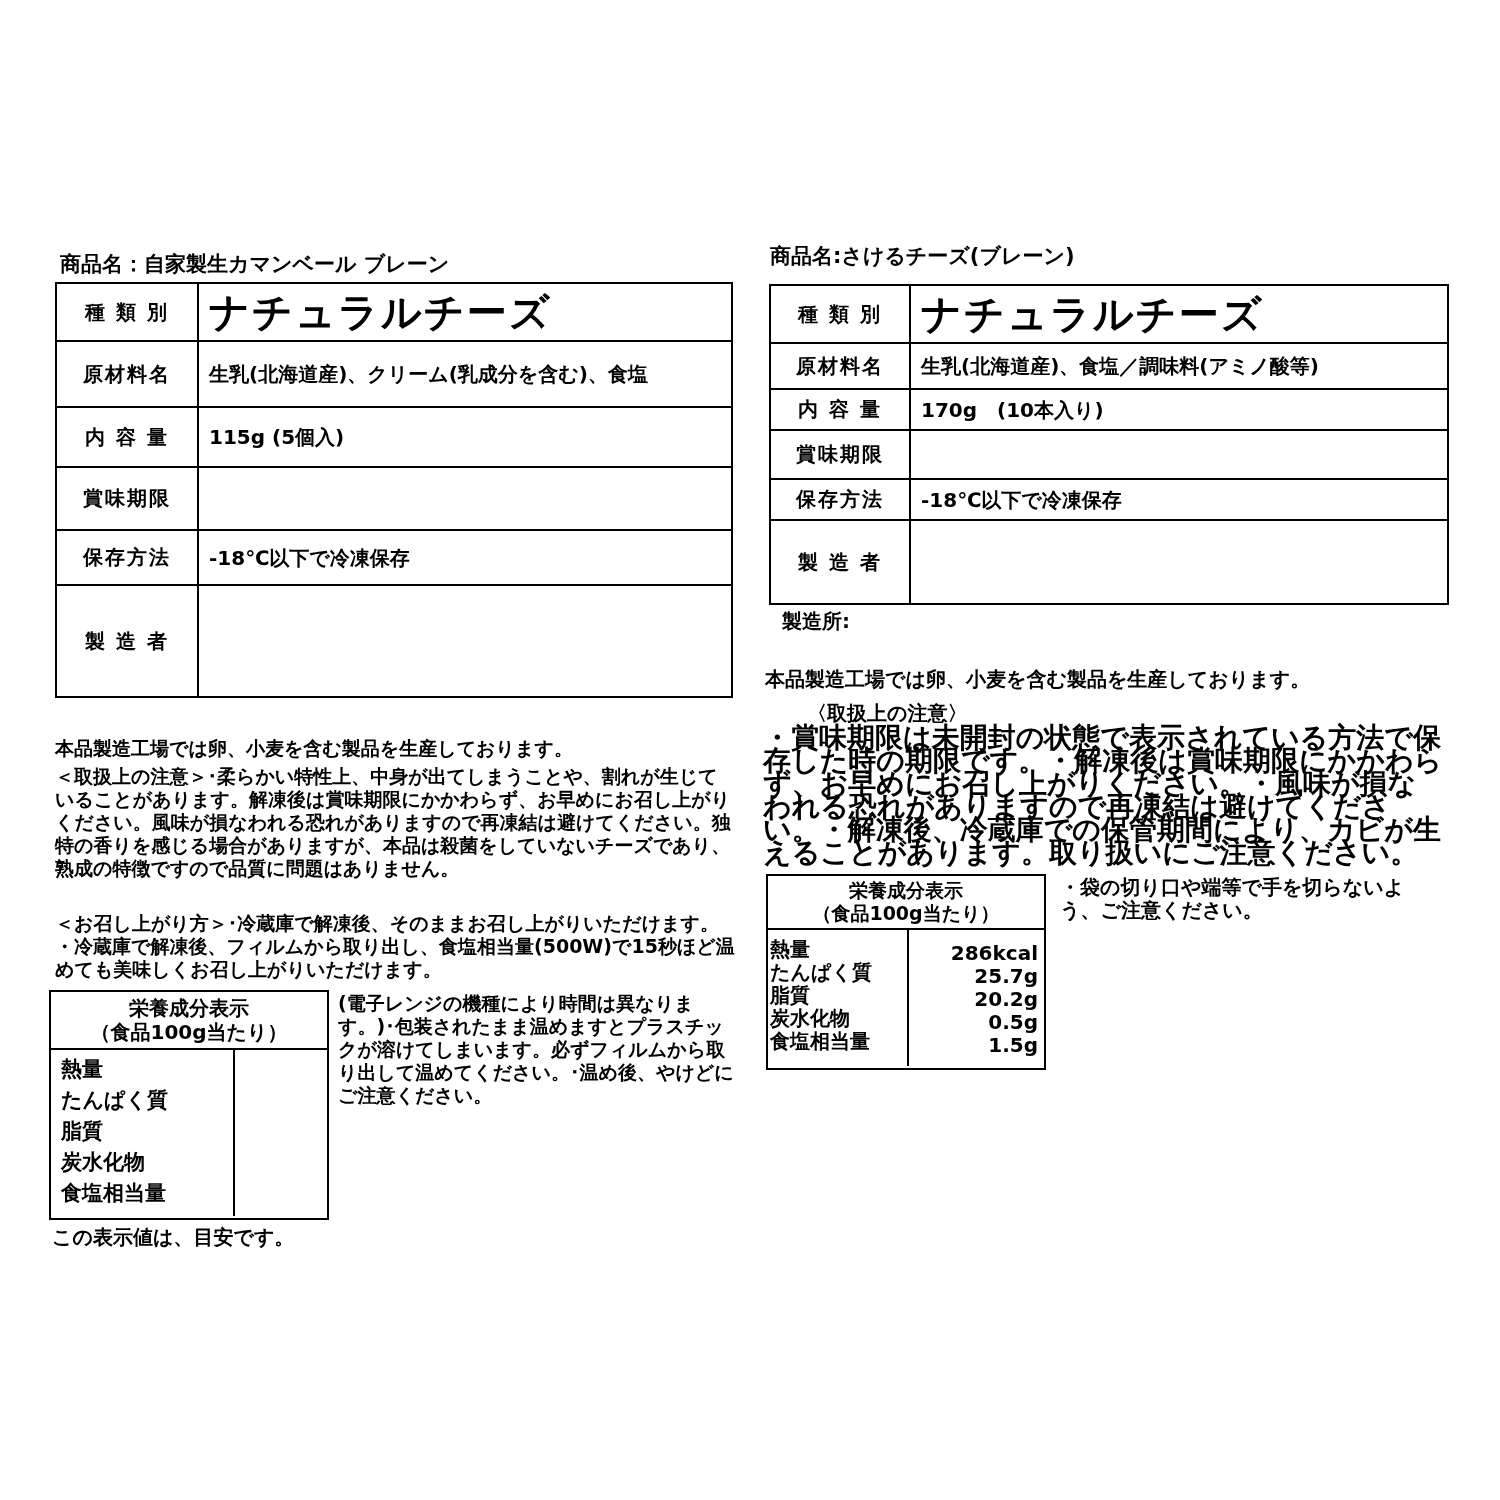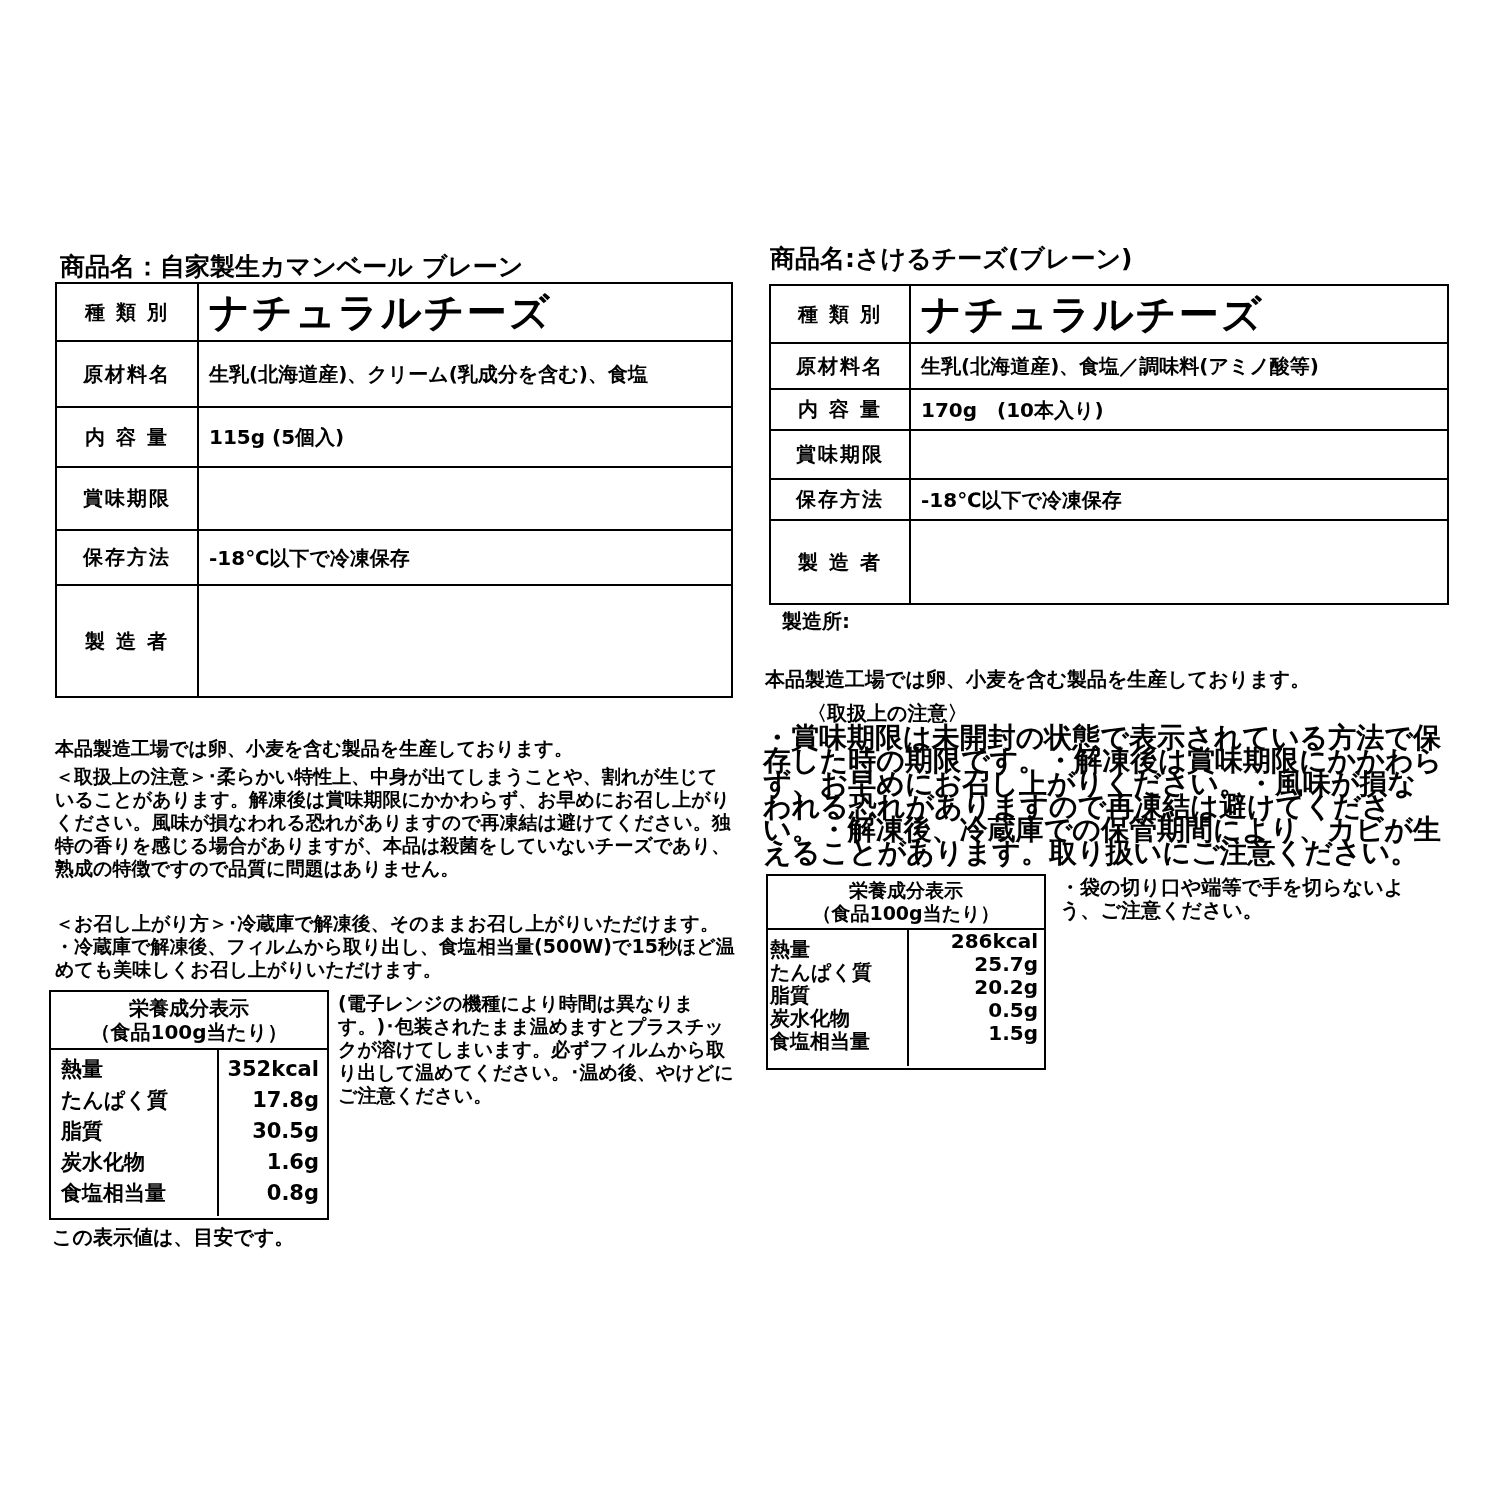--- a/index.html
+++ b/index.html
@@ -1,19 +1,19 @@
 <!DOCTYPE html>
 <html><head>
 <meta charset="utf-8">
 <style>
   html, body { margin:0; padding:0; background:#fff; }
   body { width:1500px; height:1500px; position:relative; overflow:hidden;
          font-family: "DejaVu Sans", "Liberation Sans", sans-serif; color:#000; }
   .abs { position:absolute; }
-  .title { font-size:25px; font-weight:bold; white-space:nowrap; }
+  .title { font-size:21px; font-weight:bold; white-space:nowrap; }
   table.spec { border-collapse:collapse; position:absolute; }
   table.spec td { border:2.5px solid #000; vertical-align:middle; padding:6px 10px; }
   td.lbl { font-weight:bold; font-size:20px; text-align:center; white-space:nowrap; letter-spacing:2px; }
   td.val { font-size:20px; font-weight:bold; line-height:22px; }
   td.val.big { font-size:40px; line-height:44px; letter-spacing:2px; }
   .para { font-size:19px; font-weight:bold; line-height:23px; }
   .nut { position:absolute; border:2.5px solid #000; }
   .nut .head { text-align:center; font-weight:bold; font-size:20px; line-height:24px; border-bottom:2.5px solid #000; padding:4px 0; }
   .nut .body { display:flex; }
   .nut .col-l { border-right:2px solid #000; font-weight:bold; font-size:21px; }
@@ -63,27 +63,20 @@
     <div>（食品100g当たり）</div>
   </div>
   <div class="body" style="height:166px;">
     <div class="col-l" style="width:162px; padding:4px 10px; line-height:31px;">
       <div>熱量</div>
       <div>たんぱく質</div>
       <div>脂質</div>
       <div>炭水化物</div>
       <div>食塩相当量</div>
     </div>
-    <div class="col-r" style="padding:4px 8px; line-height:31px;">
-      <div>352kcal</div>
-      <div>17.8g</div>
-      <div>30.5g</div>
-      <div>1.6g</div>
-      <div>0.8g</div>
-    </div>
   </div>
 </div>
 
 <div class="abs para" style="left:338px; top:992px; width:405px;">(電子レンジの機種により時間は異なります。)･包装されたまま温めますとプラスチックが溶けてしまいます。必ずフィルムから取り出して温めてください。･温め後、やけどにご注意ください。</div>
 <div class="abs para" style="left:52px; top:1226px; font-size:20px;">この表示値は、目安です。</div>
 
 <div class="abs title" style="left:770px; top:242px;">商品名:さけるチーズ(ブレーン)</div>
 
 <table class="spec" style="left:769px; top:284px; width:680px;">
   <tbody>
@@ -125,21 +118,21 @@
     <div>（食品100g当たり）</div>
   </div>
   <div class="body" style="height:136px;">
     <div class="col-l" style="width:135px; padding:8px 2px; line-height:23px; font-size:20px;">
       <div>熱量</div>
       <div>たんぱく質</div>
       <div>脂質</div>
       <div>炭水化物</div>
       <div>食塩相当量</div>
     </div>
-    <div class="col-r" style="padding:0 6px; line-height:23px; font-size:20px;">
+    <div class="col-r" style="padding:12px 6px; line-height:23px; font-size:20px;">
       <div>286kcal</div>
       <div>25.7g</div>
       <div>20.2g</div>
       <div>0.5g</div>
       <div>1.5g</div>
     </div>
   </div>
 </div>
 
 <div class="abs para" style="left:1060px; top:876px; width:370px; font-size:20px;">・袋の切り口や端等で手を切らないよう、ご注意ください。</div>

